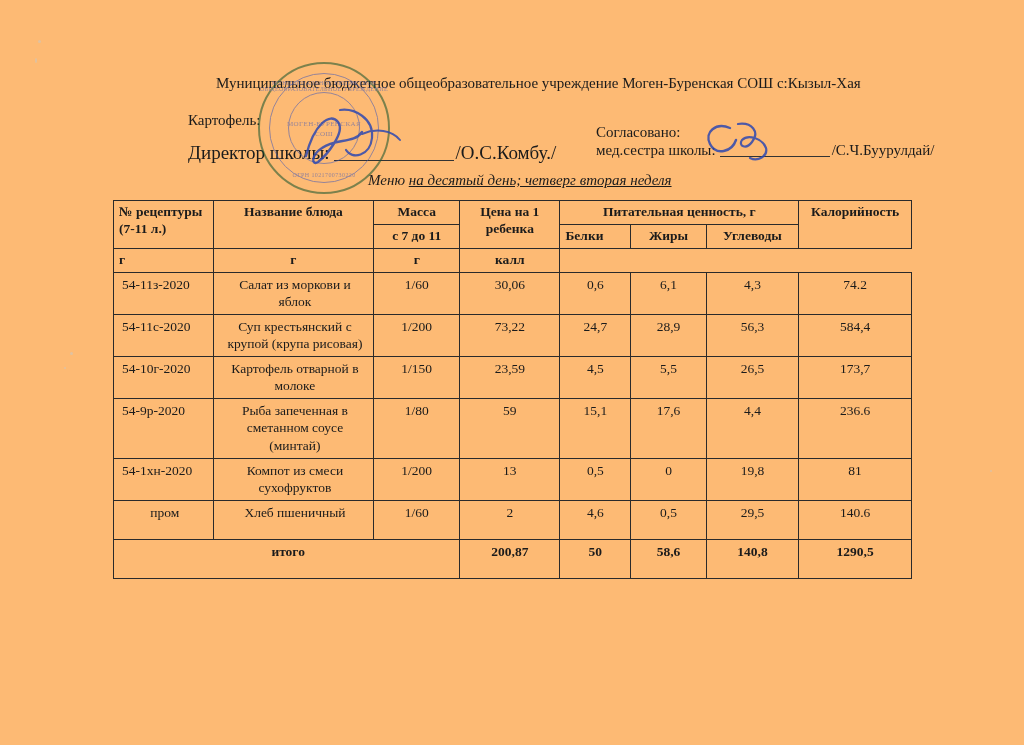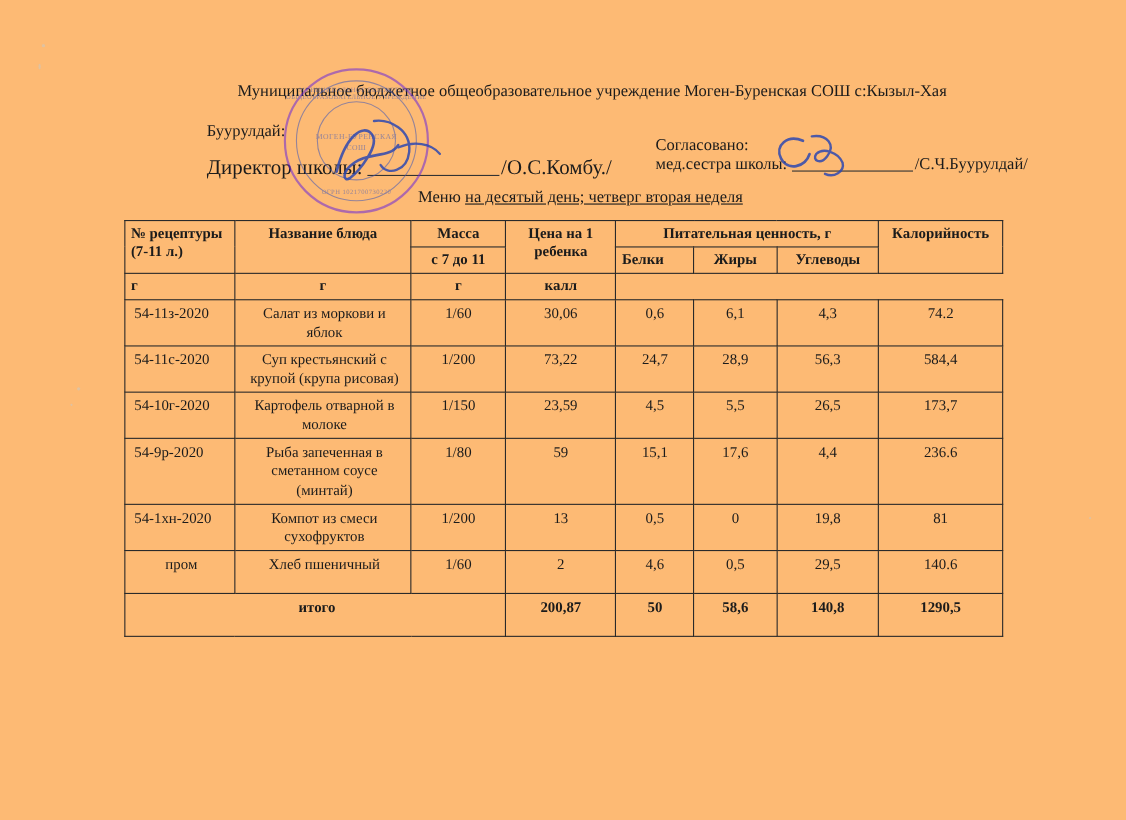--- a/index.html
+++ b/index.html
@@ -74,37 +74,38 @@
     white-space: nowrap;
   }
   .nurse-line .rule {
     display: inline-block;
     width: 110px;
     border-bottom: 1px solid #333;
     margin: 0 2px -2px 4px;
   }
   .menu-line {
     position: absolute;
-    left: 380px;
+    left: 368px;
     top: 172px;
     font-size: 15px;
     white-space: nowrap;
+    font-style: italic;
   }
   .menu-line .underline {
     text-decoration: underline;
   }
 
   
   .stamp {
     position: absolute;
     left: 258px;
     top: 62px;
     width: 128px;
     height: 128px;
-    border: 2px solid #6d28d9;
+    border: 2px solid #14532d;
     border-radius: 50%;
     opacity: .55;
     pointer-events: none;
   }
   .stamp::before {
     content: "";
     position: absolute;
     left: 9px; top: 9px; right: 9px; bottom: 9px;
     border: 1px solid #3f57b8;
     border-radius: 50%;
@@ -198,21 +199,21 @@
 <div class="page">
 
   <div class="speck s1"></div>
   <div class="speck s2"></div>
   <div class="speck s3"></div>
   <div class="speck s4"></div>
   <div class="speck s5"></div>
 
   <div class="header-title">Муниципальное бюджетное общеобразовательное учреждение  Моген-Буренская СОШ с:Кызыл-Хая</div>
 
-  <div class="approve-left">Буурулдай:</div>
+  <div class="approve-left">Картофель:</div>
   <div class="approve-right">Согласовано:</div>
 
   <div class="director-line">
     <span>Директор школы:</span><span class="rule"></span><span>/О.С.Комбу./</span>
   </div>
 
   <div class="nurse-line">
     <span>мед.сестра школы:</span><span class="rule"></span><span>/С.Ч.Буурулдай/</span>
   </div>
 

